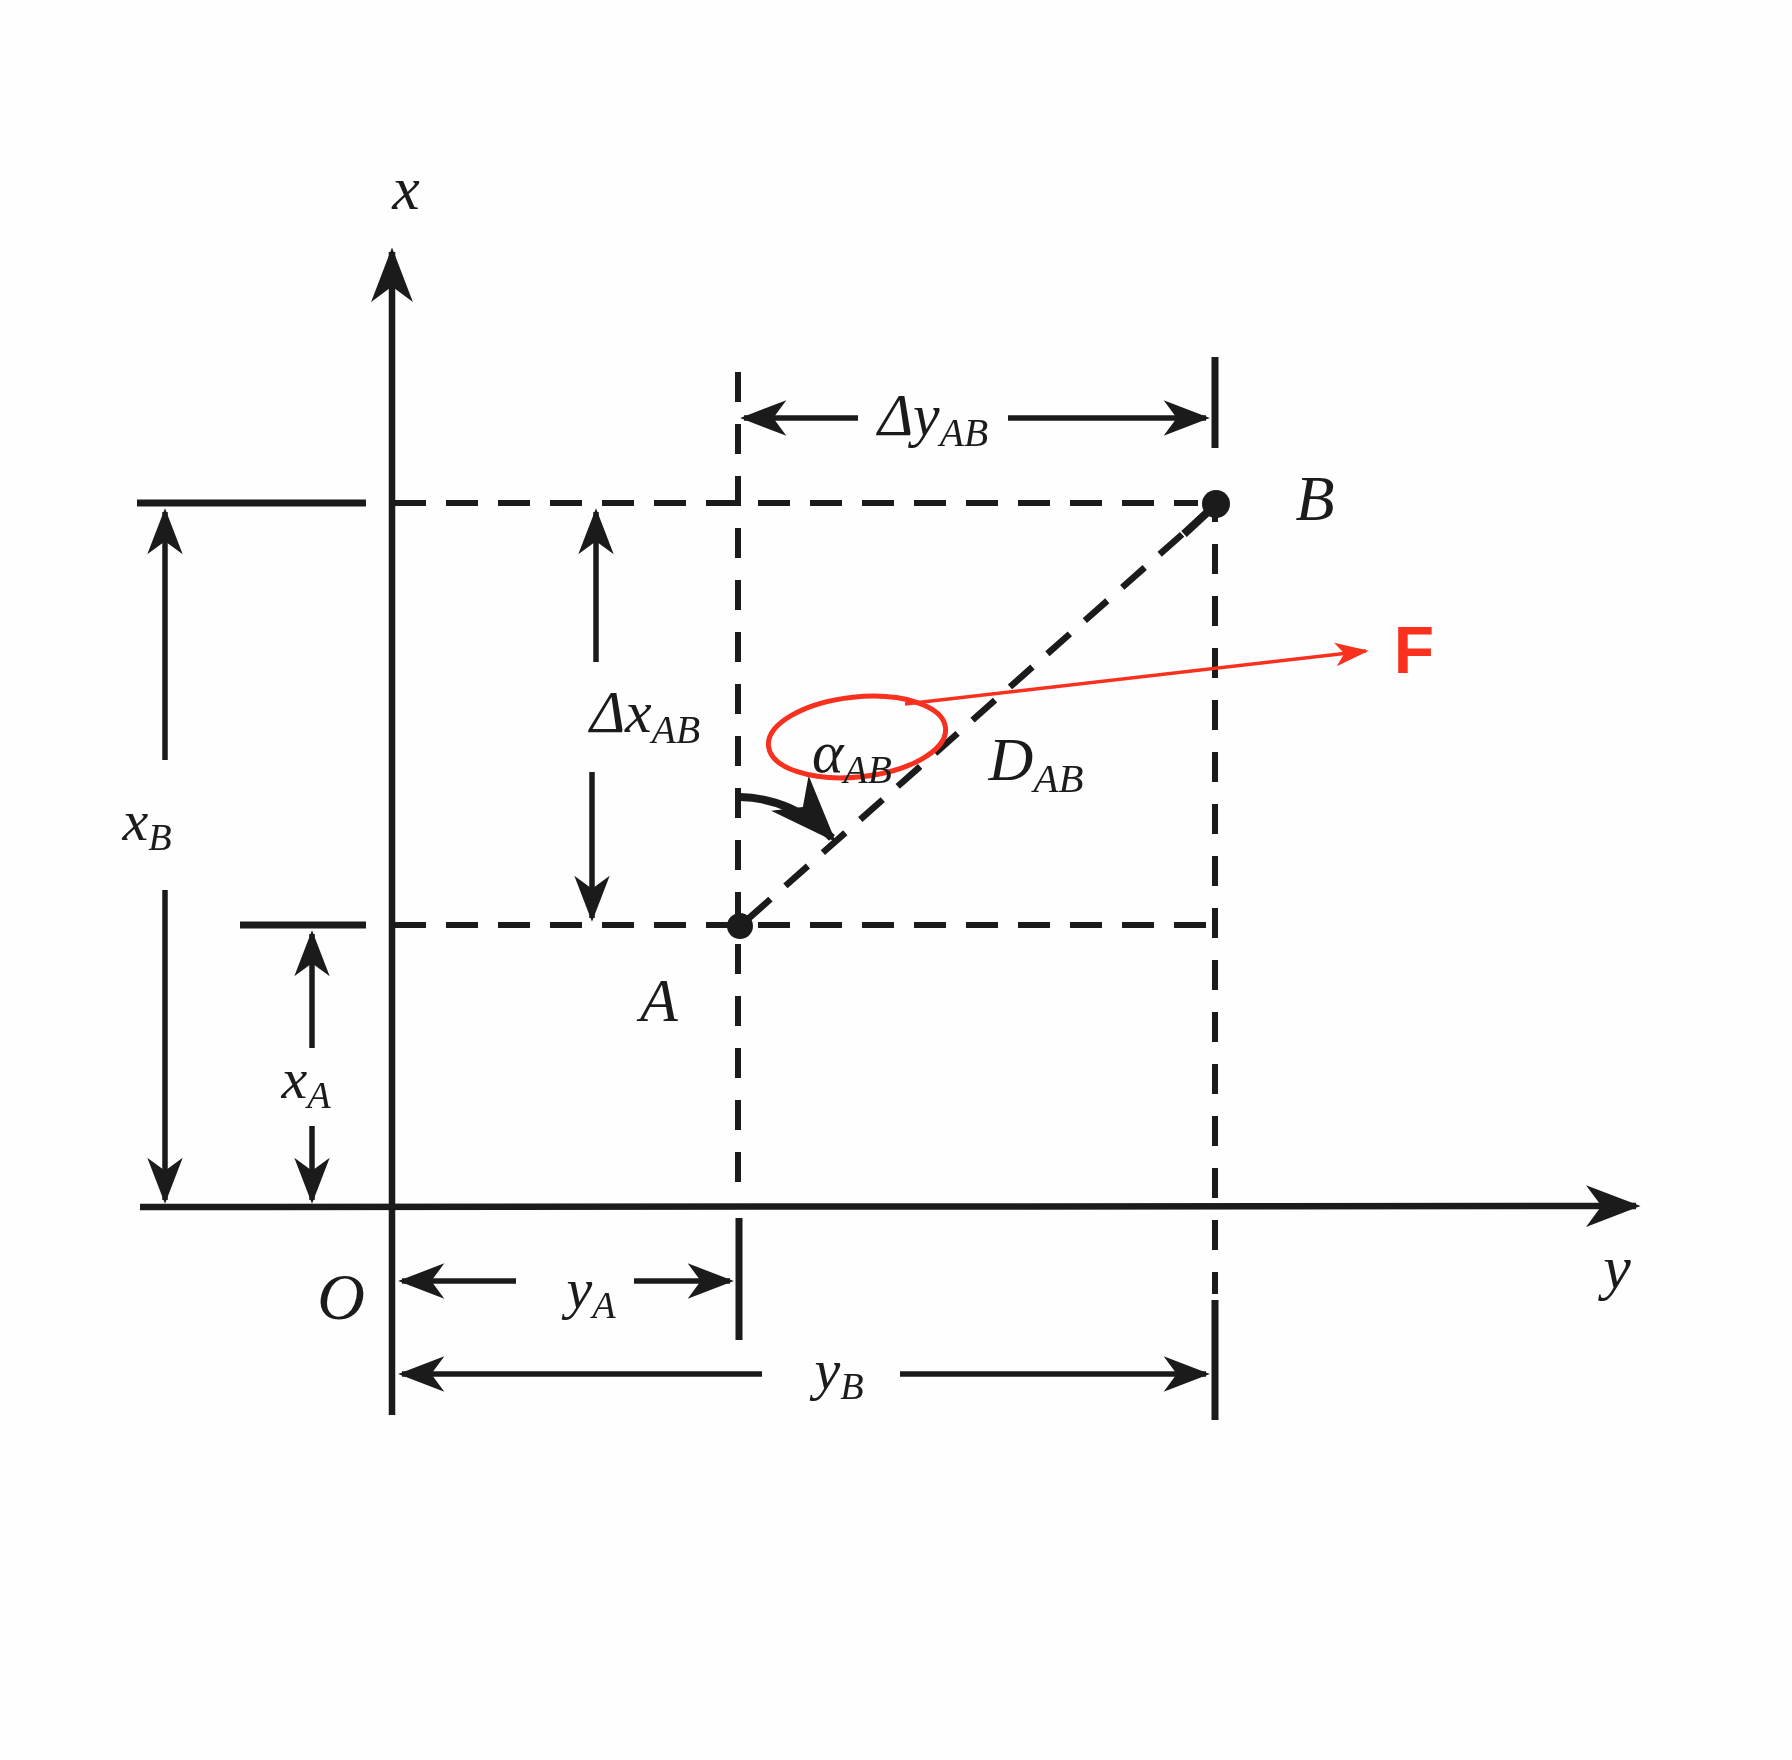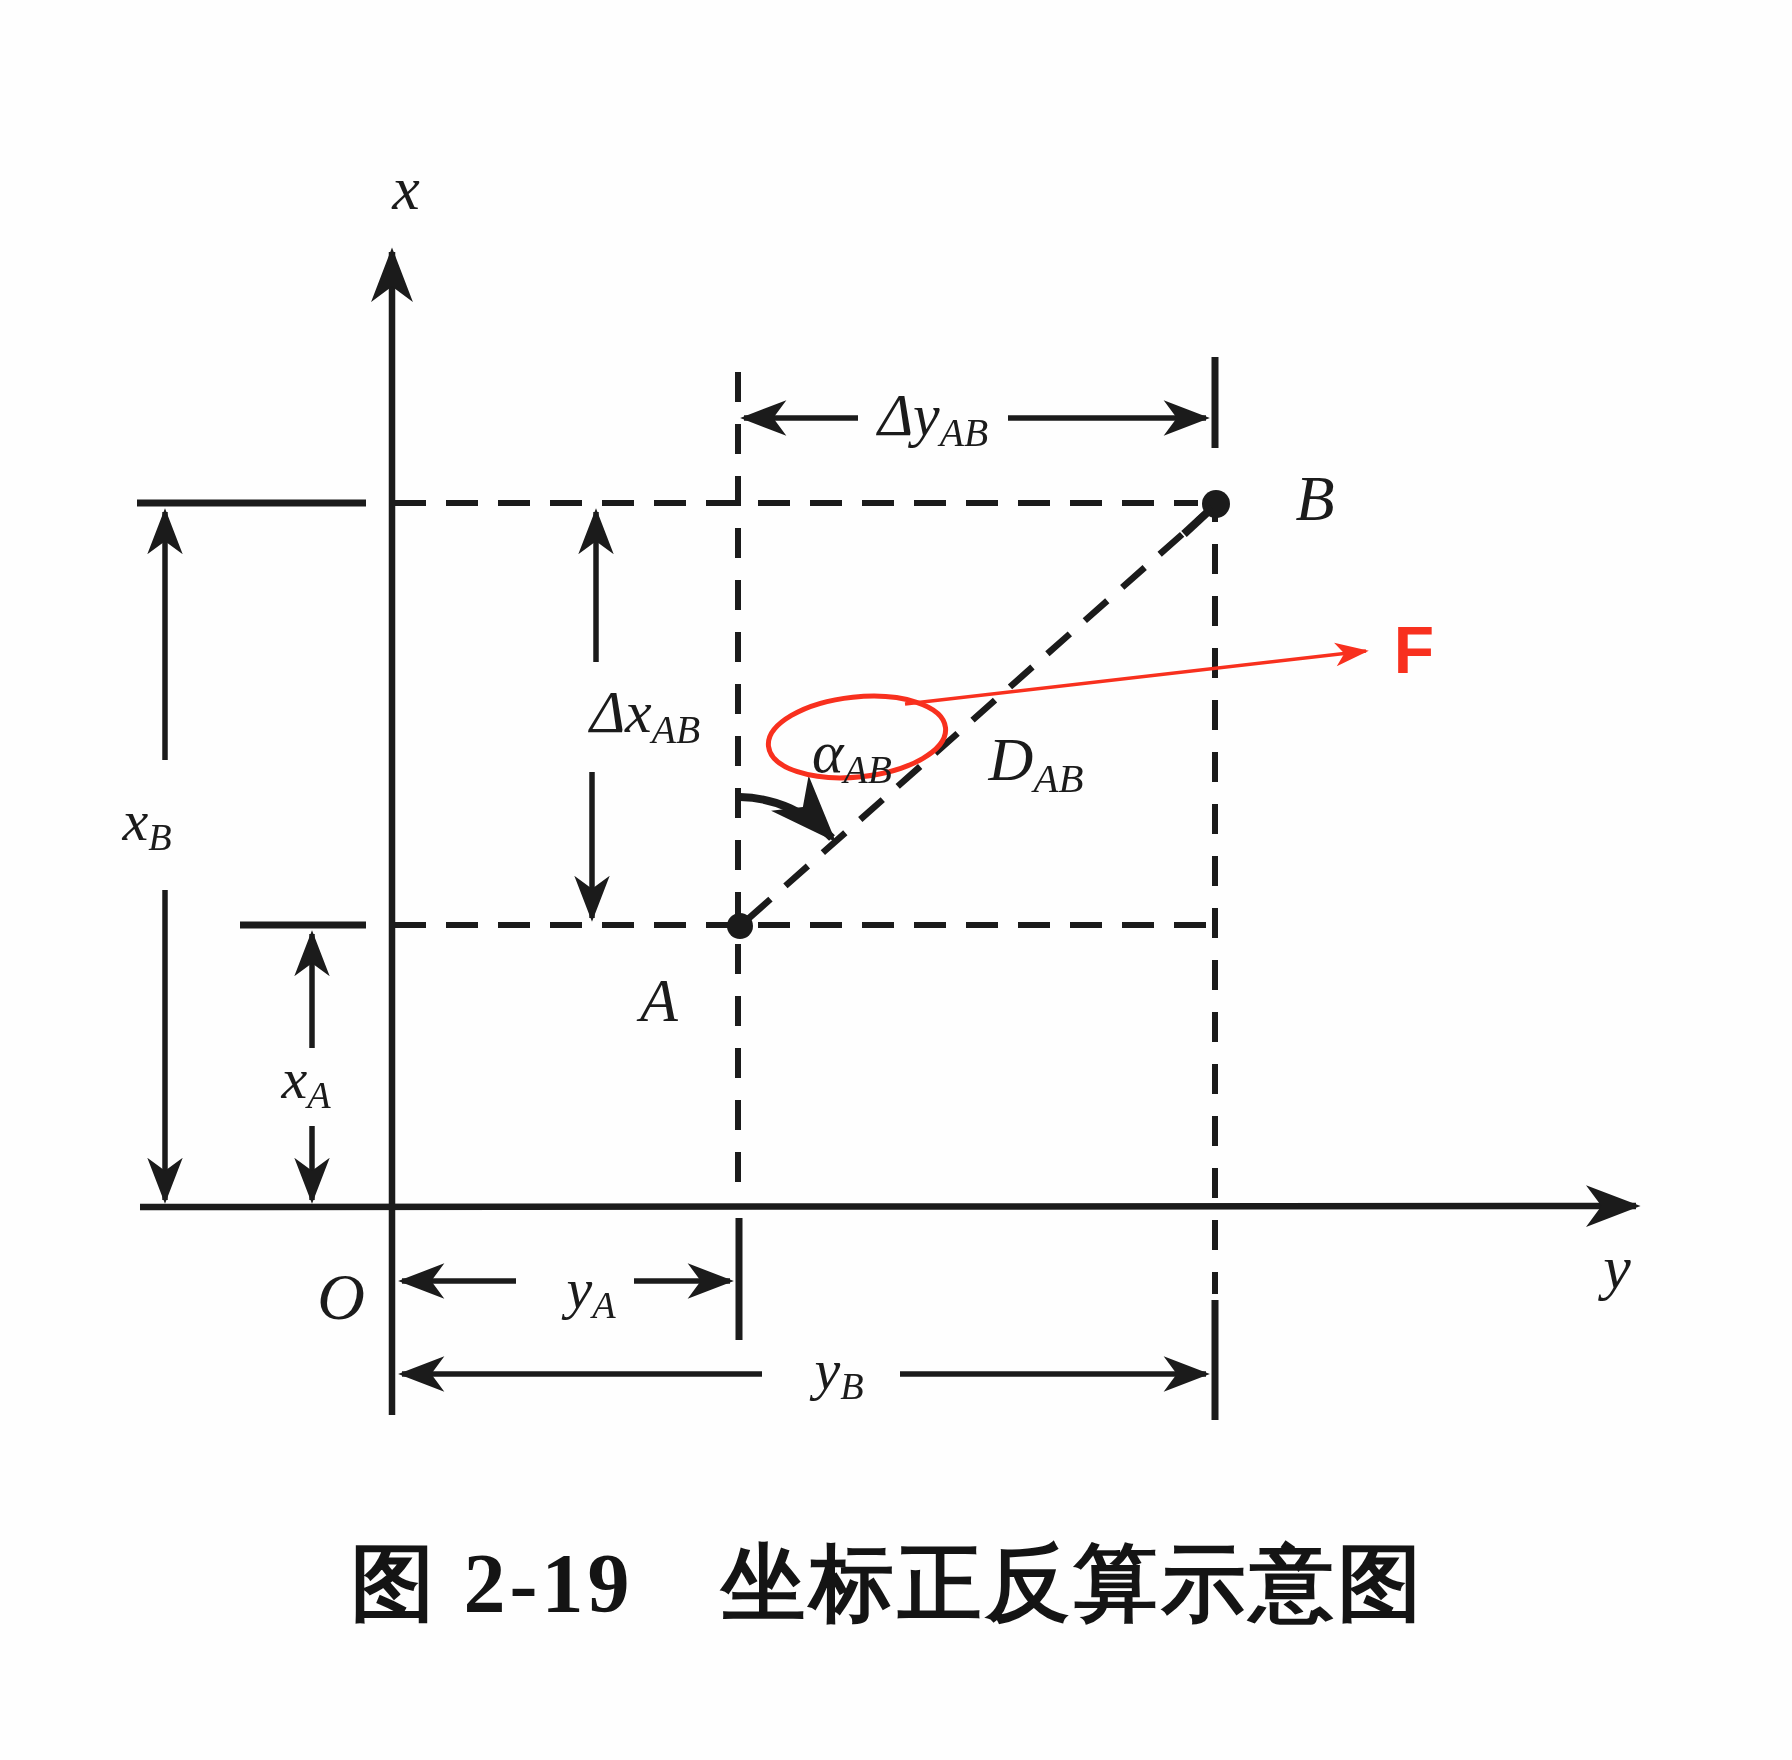--- a/index.html
+++ b/index.html
@@ -148,15 +148,14 @@
   <div class="lbl" style="left:852px;top:715px;font-size:60px;margin-top:41px;">
     <span class="base">α</span><sub>AB</sub>
   </div>
 
   <div class="lbl" style="left:1036px;top:764px;font-size:62px;">
     <span class="base">D</span><sub>AB</sub>
   </div>
 
   <div class="f-note" style="left:1414px;top:650px;font-size:66px;color:#f8301e;">F</div>
 
-  <div class="caption" style="left:888px;top:1584px;font-size:84px;">图 2-19　坐标正反算示意图</div>
 
 </div>
 
 </body></html>

